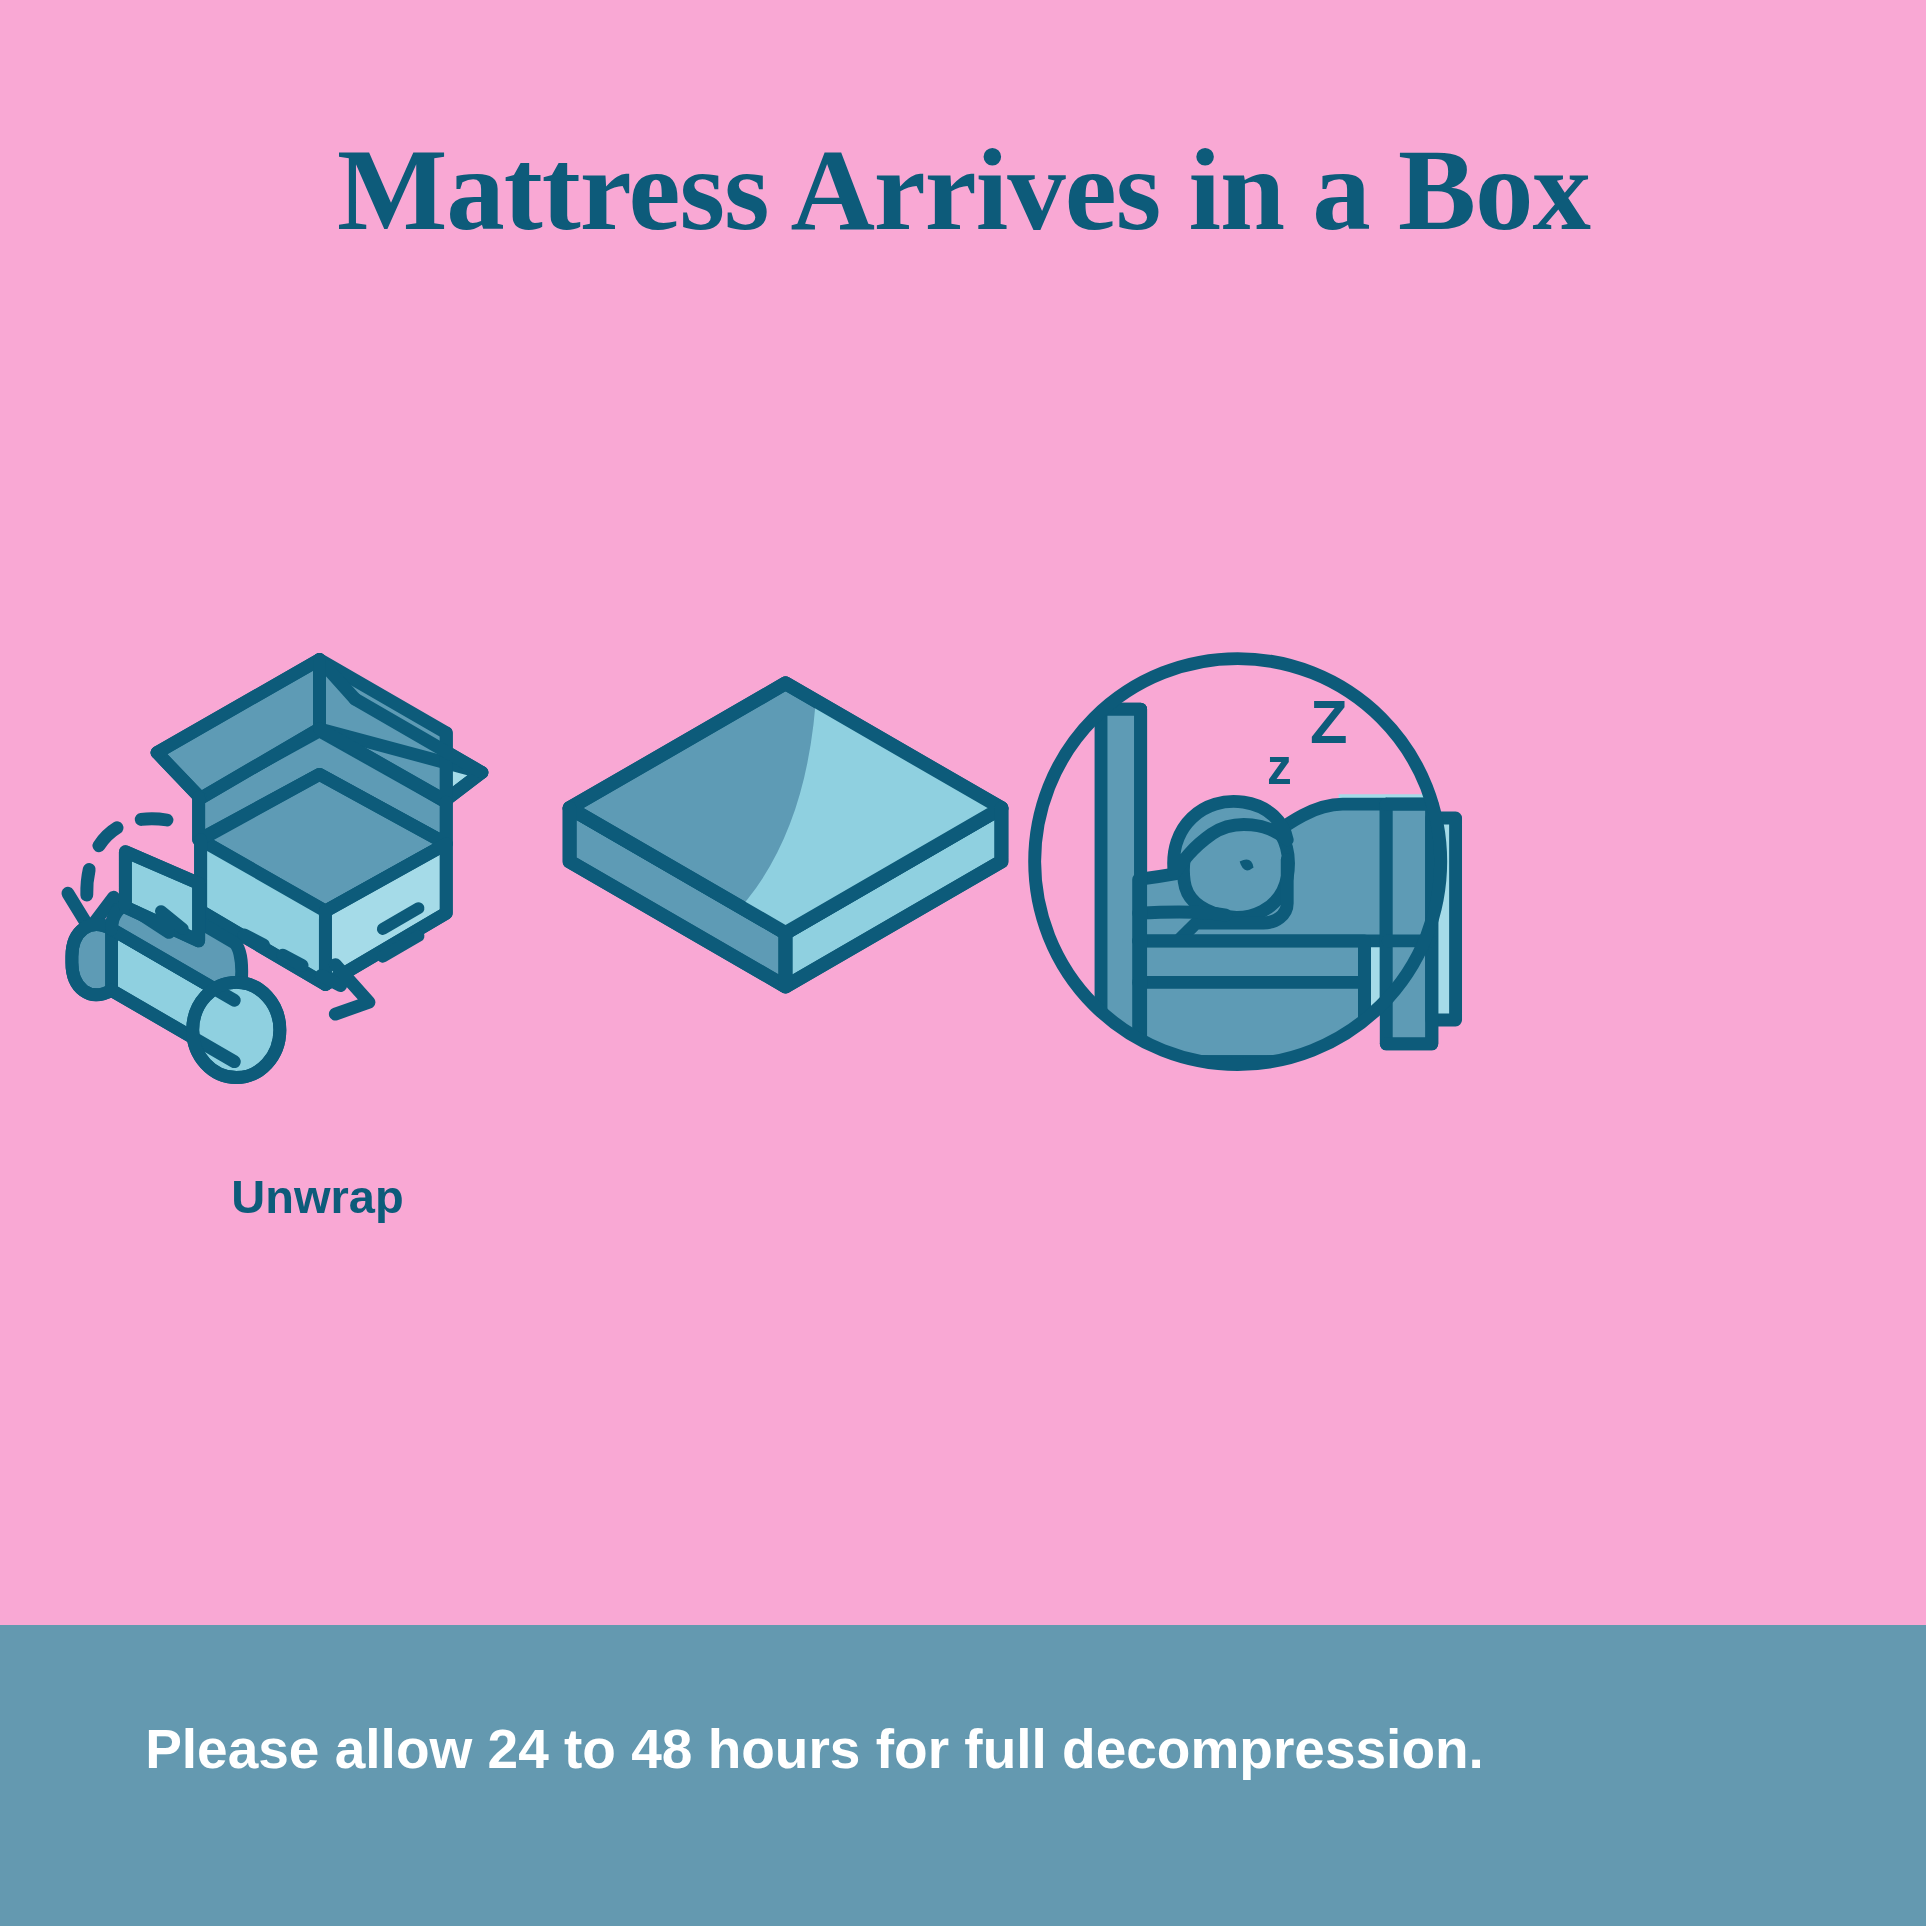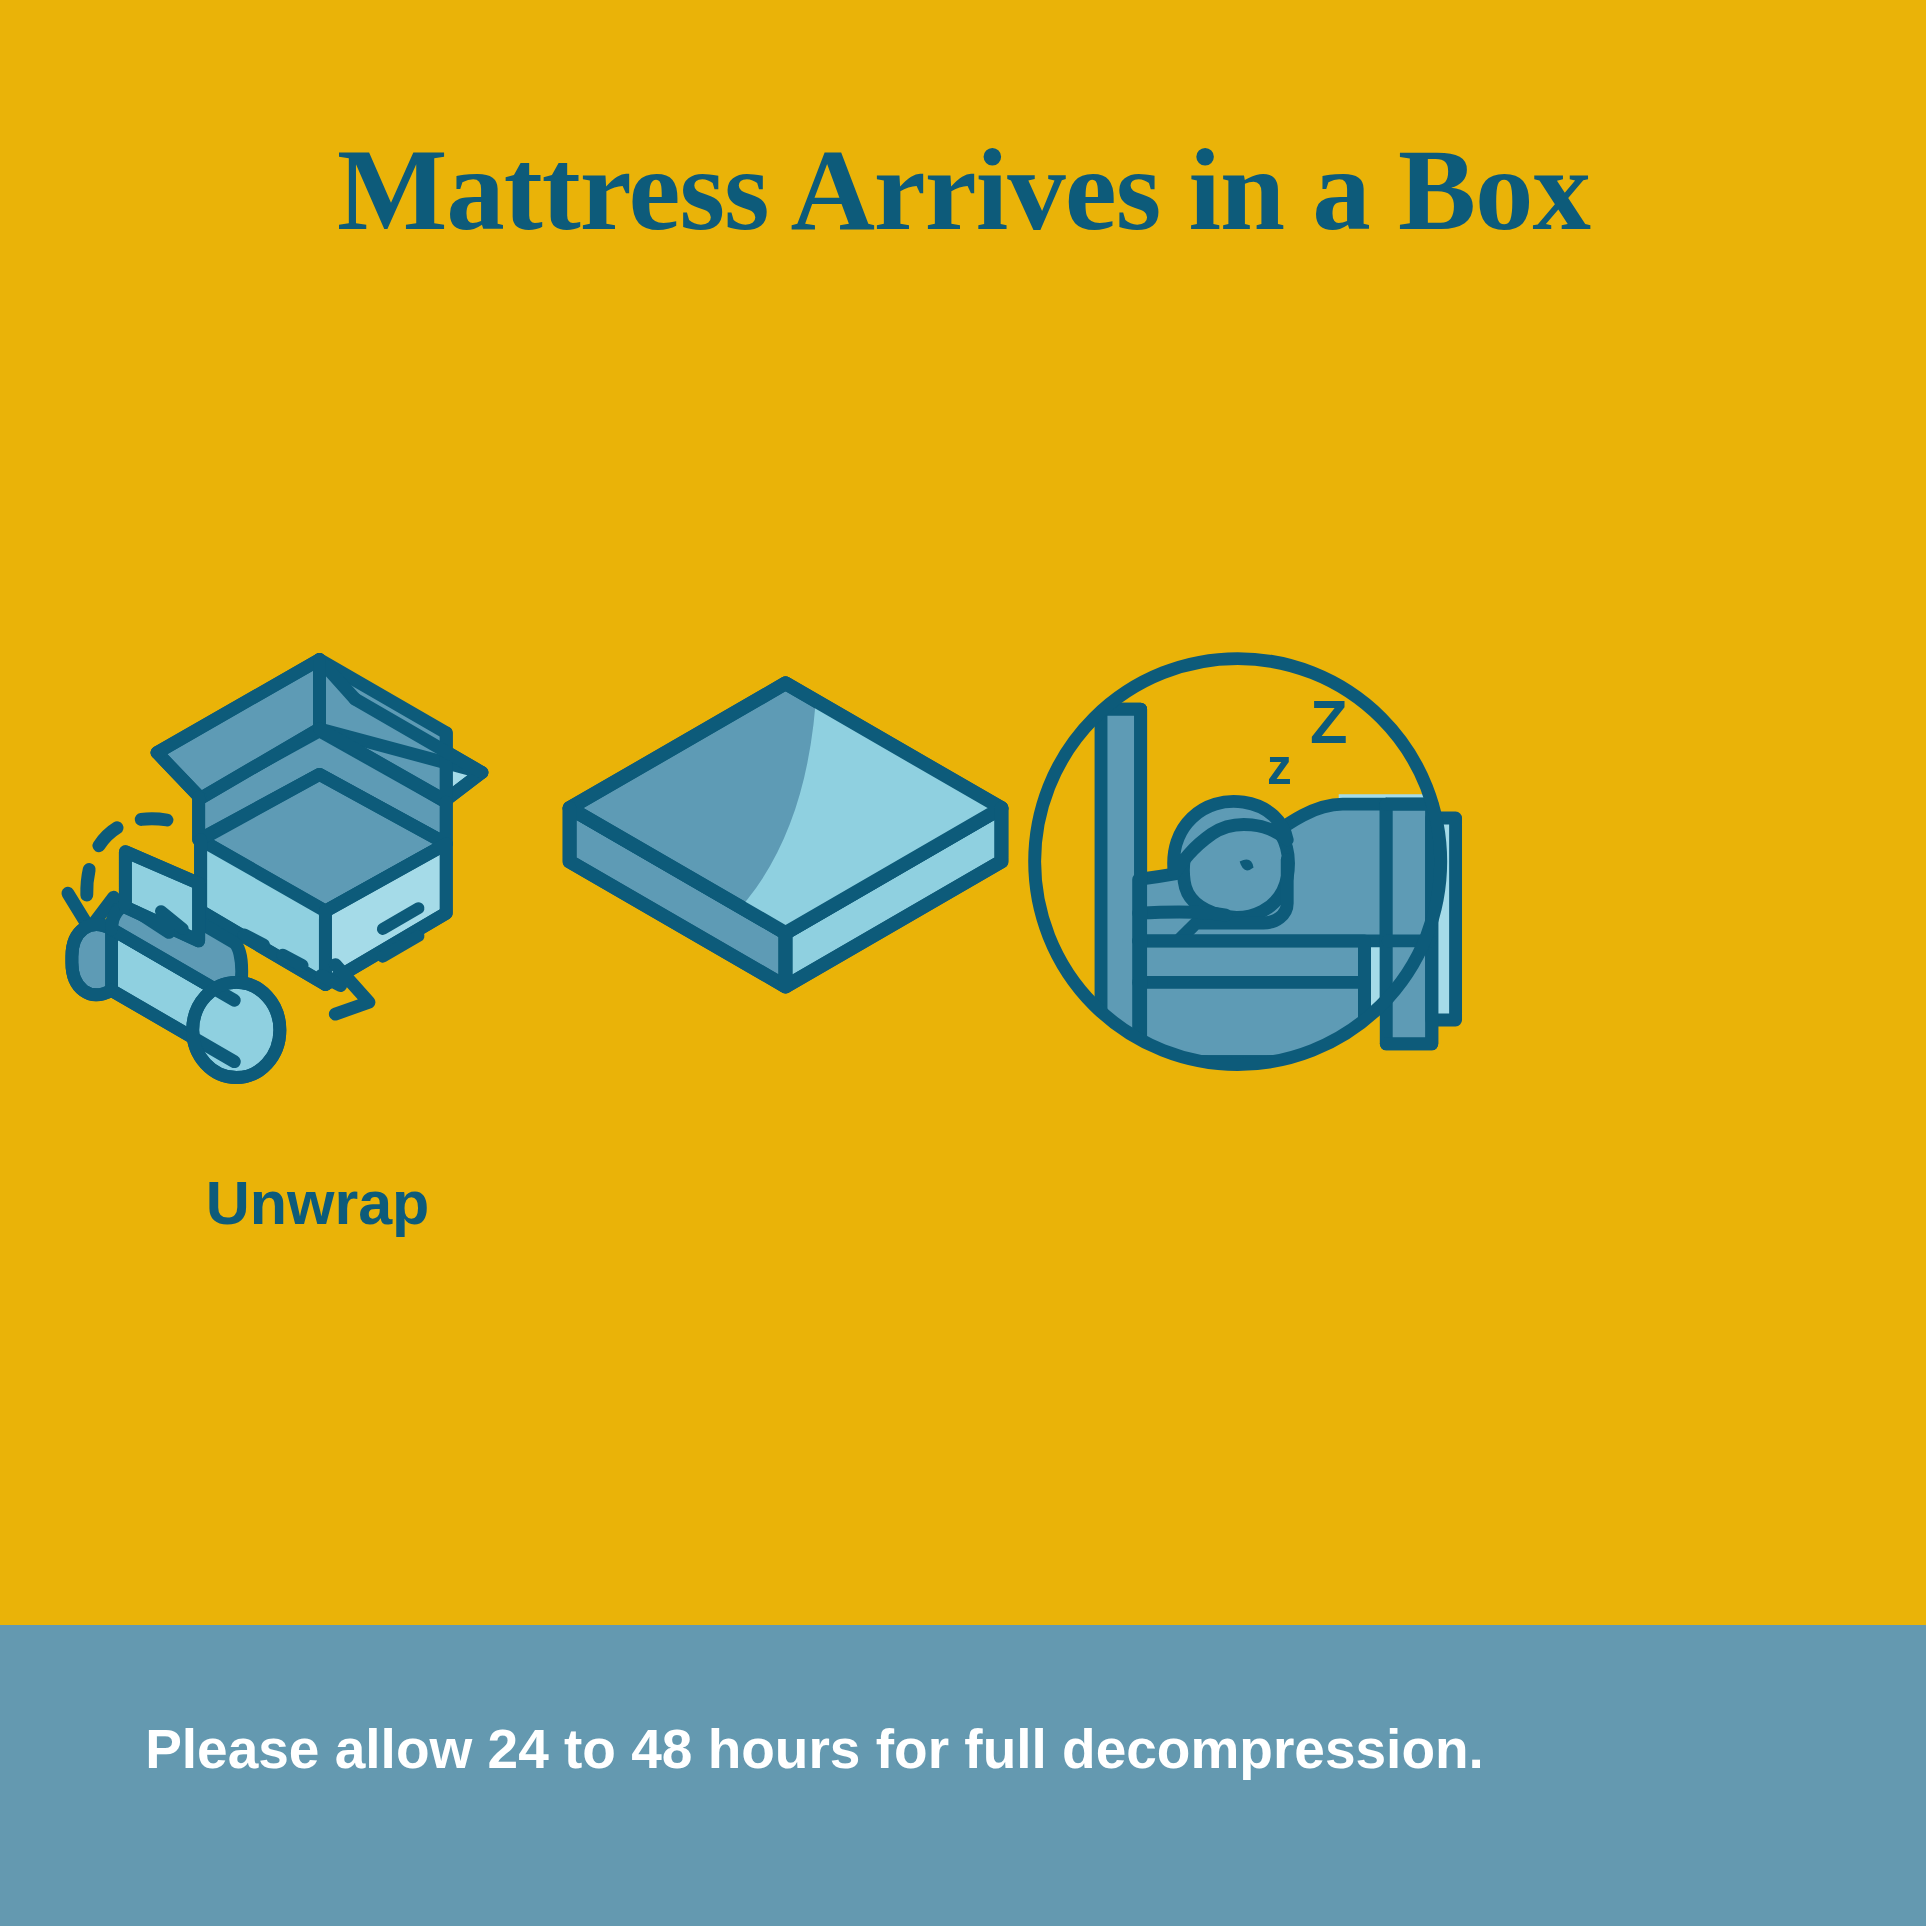--- a/index.html
+++ b/index.html
@@ -4,21 +4,21 @@
 <style>
   html, body {
     margin: 0;
     padding: 0;
     background: #ffffff;
   }
   #canvas {
     position: relative;
     width: 1927px;
     height: 1927px;
-    background: #eab308;
+    background: #f9a8d4;
     overflow: hidden;
     font-family: "Liberation Sans", sans-serif;
   }
 
   
   #title {
     position: absolute;
     top: 129px;
     left: 0;
     width: 1927px;
@@ -58,21 +58,21 @@
     width: 1927px;
     height: 109px;
   }
   .step-label {
     position: absolute;
     top: 0;
     width: 535px;
     text-align: center;
     font-family: "Liberation Sans", sans-serif;
     font-weight: bold;
-    font-size: 61px;
+    font-size: 47px;
     color: #0d5b7a;
     line-height: 1;
   }
   #label-1 { left: 50px; }
   #label-2 { left: 520px; }
   #label-3 { left: 990px; }
 
   
   #banner {
     position: absolute;

